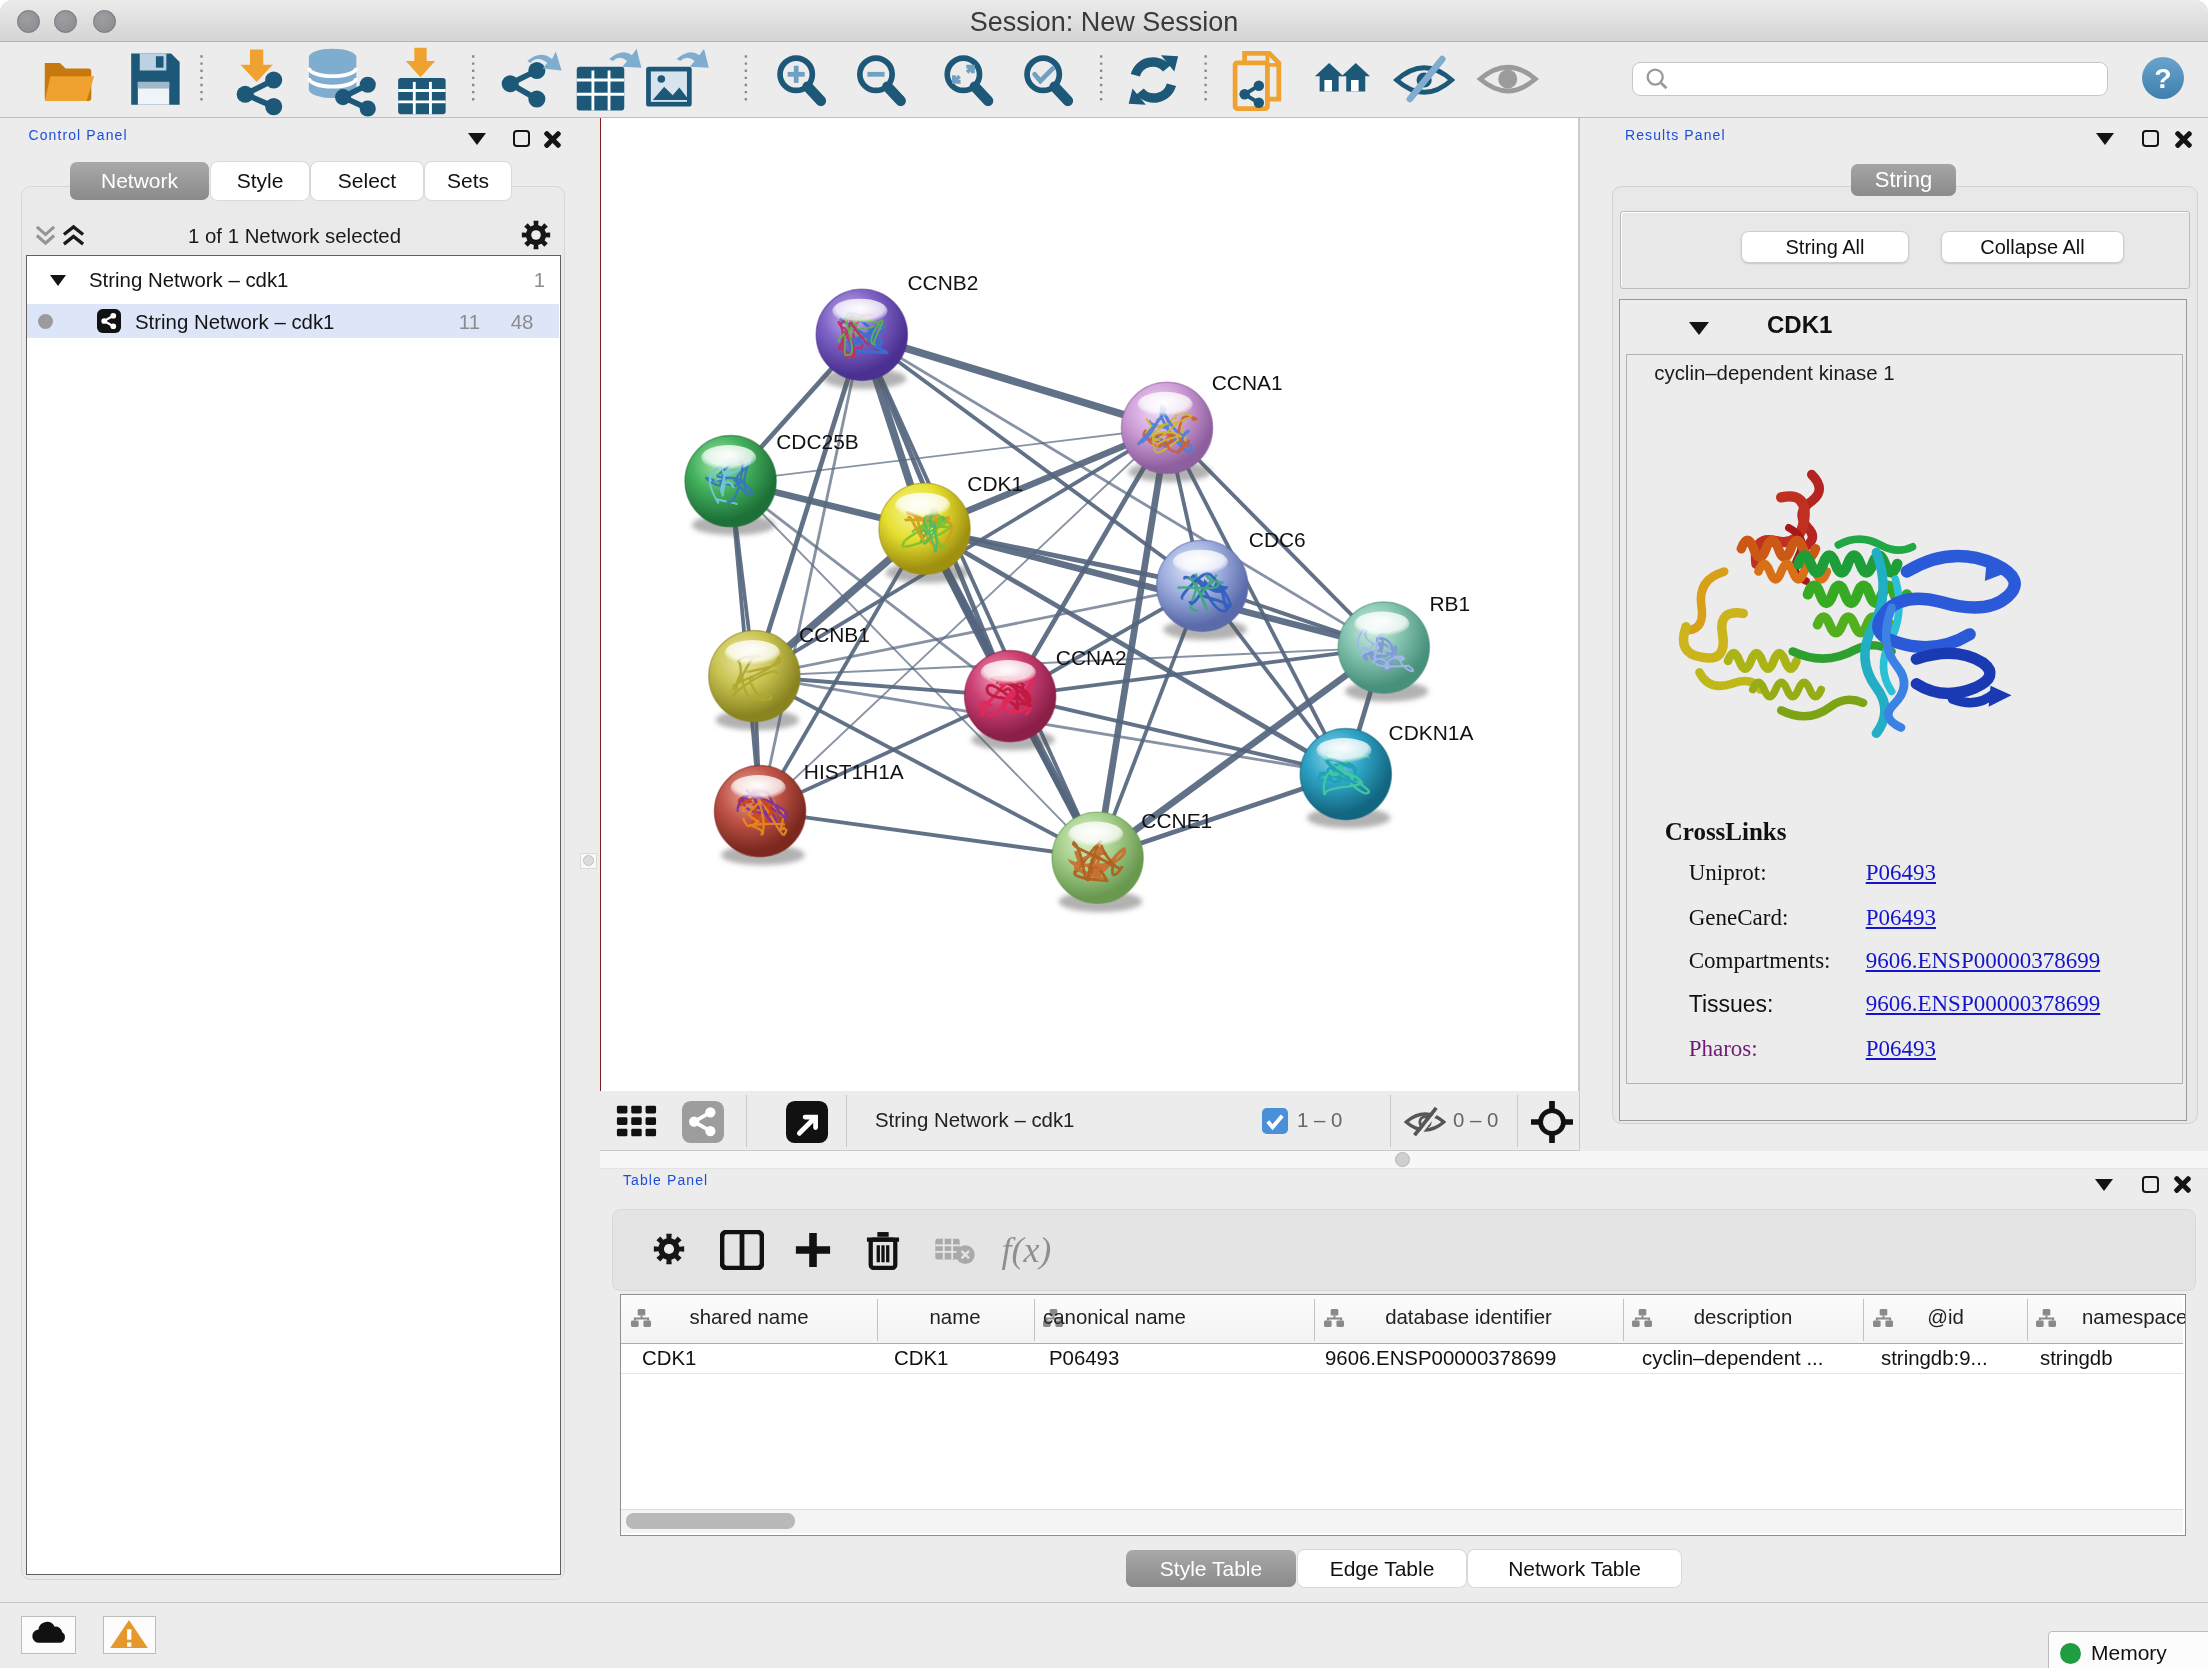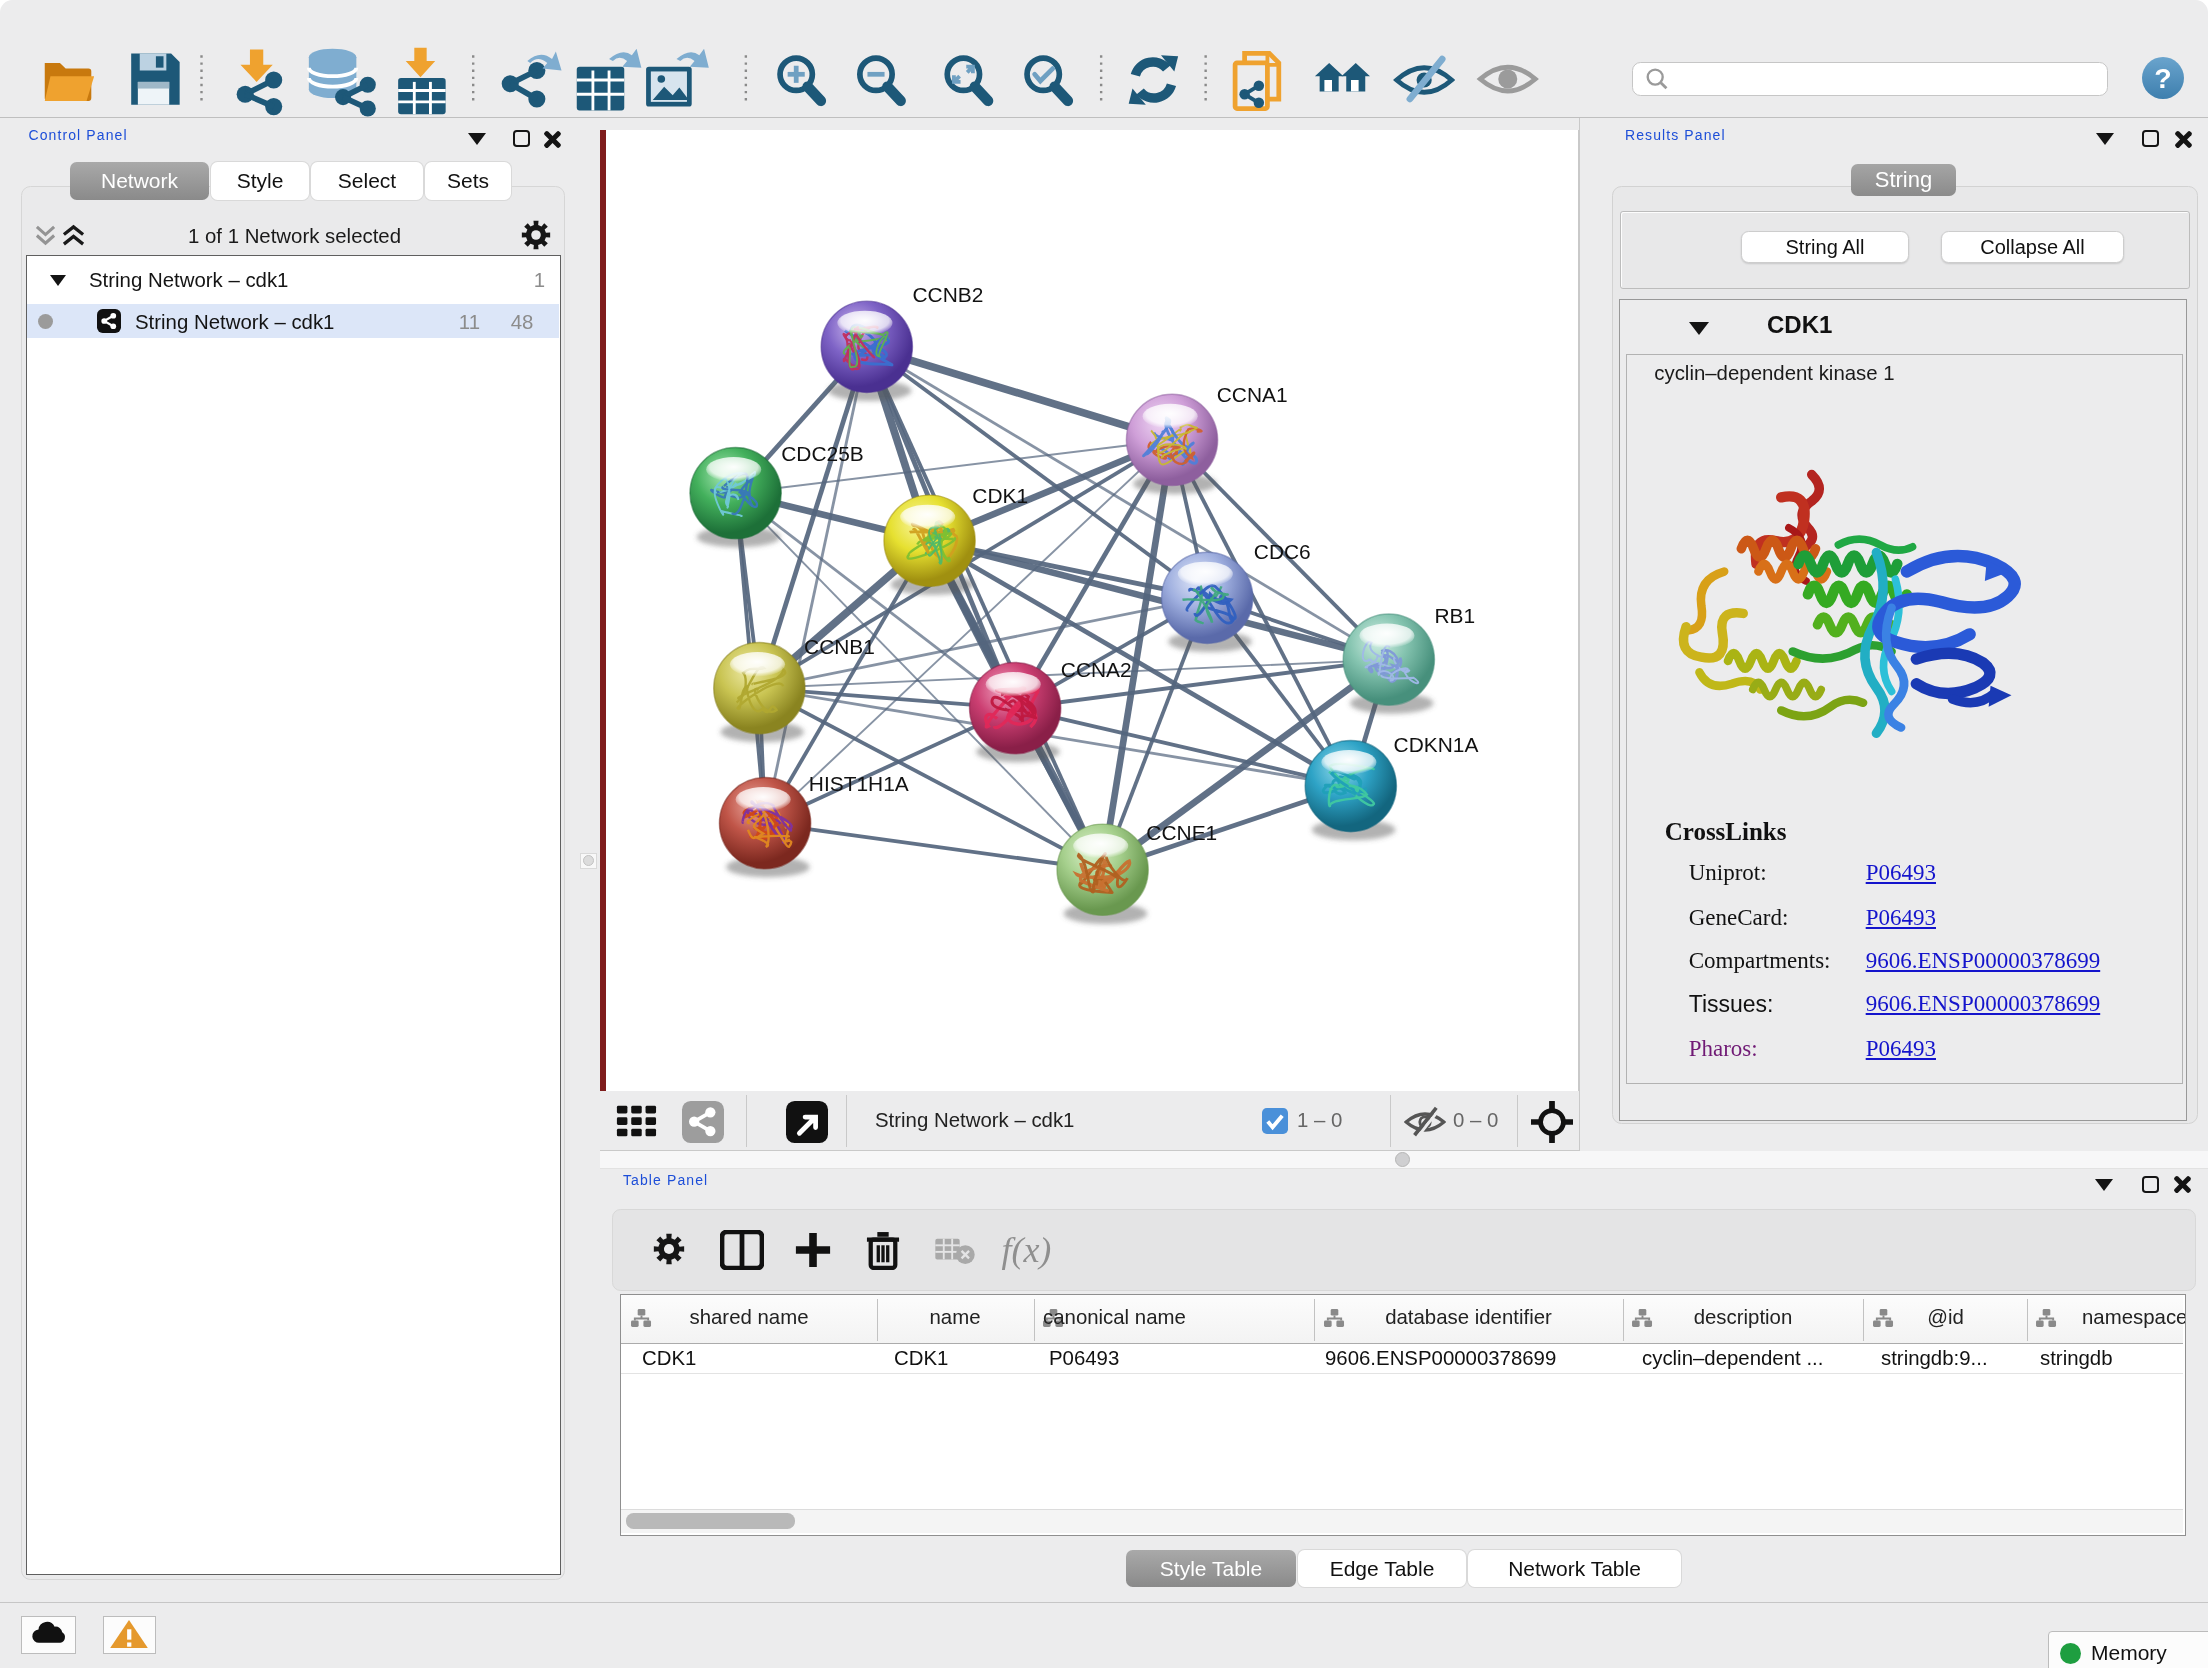--- a/index.html
+++ b/index.html
@@ -16,20 +16,26 @@
 .xico{position:absolute;width:17px;height:17px}
 .xico:before,.xico:after{content:"";position:absolute;left:7.6px;top:-1.9px;width:4.8px;height:21px;background:#141414;border-radius:1.9px}
 .xico:before{transform:rotate(45deg)}.xico:after{transform:rotate(-45deg)}
 .tab{position:absolute;height:38px;border-radius:6.7px;text-align:center;font-size:21px;line-height:38px}
 .tabw{background:#fff;color:#111;box-shadow:0 0 0 1px #d9d9d9}
 .tabg{background:linear-gradient(#a9a9a9,#8a8a8a);color:#fff}
 #cpanel .lbox{position:absolute;left:26px;top:137px;width:535px;height:1320px;background:#fff;border:1.9px solid #5f5f5f}
 .lnk{color:#1414cc;text-decoration:underline}
 </style></head><body>
 <div id="win">
+<div id="titlebar">
+      <div class="light" style="left:17px"></div>
+      <div class="light" style="left:54px"></div>
+      <div class="light" style="left:93px"></div>
+      <div id="title">Session: New Session</div>
+    </div>
     <div id="tbar"></div>
     <svg width="2208" height="76" viewBox="0 0 2322 80" style="position:absolute;left:0;top:42px">
       <g transform="translate(44,14)">
 <path d="M2 8 h16 l6 6 h24 a3 3 0 0 1 3 3 v28 a3 3 0 0 1 -3 3 h-43 a3 3 0 0 1 -3 -3 z" fill="#c8790e"></path>
 <path d="M8 22 h46 l-8 26 h-44 z" fill="#efa22f"></path>
 </g>
       <g transform="translate(134,12)">
 <path d="M3 0 h42 l9 9 v45 h-51 z" fill="#1d5878"></path>
 <rect x="12" y="0" width="28" height="18" fill="#bcd2e2"></rect>
         <rect x="29" y="3" width="8" height="12" fill="#1d5878"></rect>
@@ -209,21 +215,21 @@
           </div>
           <div class="abs" style="left:108px;top:6.7px;font-size:20.4px;color:#141414">String Network – cdk1</div>
           <div class="abs" style="left:409px;top:6.7px;width:44px;text-align:right;font-size:20.4px;color:#8c8c8c">11</div>
           <div class="abs" style="left:472px;top:6.7px;width:46px;text-align:center;font-size:20.4px;color:#8c8c8c">48</div>
         </div>
       </div>
     </div>
     <div class="abs" style="left:580px;top:853px;width:17px;height:16px;background:#f8f8f8;border:1px solid #d9d9d9">
       <div style="position:absolute;left:1.9px;top:1px;width:11.4px;height:11.4px;border-radius:50%;background:#dcdcdc;border:1px solid #c2c2c2"></div>
     </div>
-    <div class="abs" style="left:600px;top:130px;width:979px;height:973px;background:#fff;border-left:6px solid #7f1d1d;border-right:1px solid #c9c9c9">
+    <div class="abs" style="left:600px;top:118px;width:979px;height:973px;background:#fff;border-left:1px solid #7f1d1d;border-right:1px solid #c9c9c9">
       <svg width="979" height="967" viewBox="0 0 1029 1017" style="position:absolute;left:0;top:0">
         <defs>
           <radialGradient id="gB2" cx="0.38" cy="0.3" r="0.75">
             <stop offset="0" stop-color="#cdb9ee"></stop>
             <stop offset="0.42" stop-color="#7e63c6"></stop>
             <stop offset="0.85" stop-color="#4a3091"></stop>
             <stop offset="1" stop-color="#4a3091"></stop>
           </radialGradient>
           <radialGradient id="hB2" cx="0.5" cy="0.4" r="0.6">
             <stop offset="0" stop-color="#ffffff" stop-opacity="0.98"></stop>

